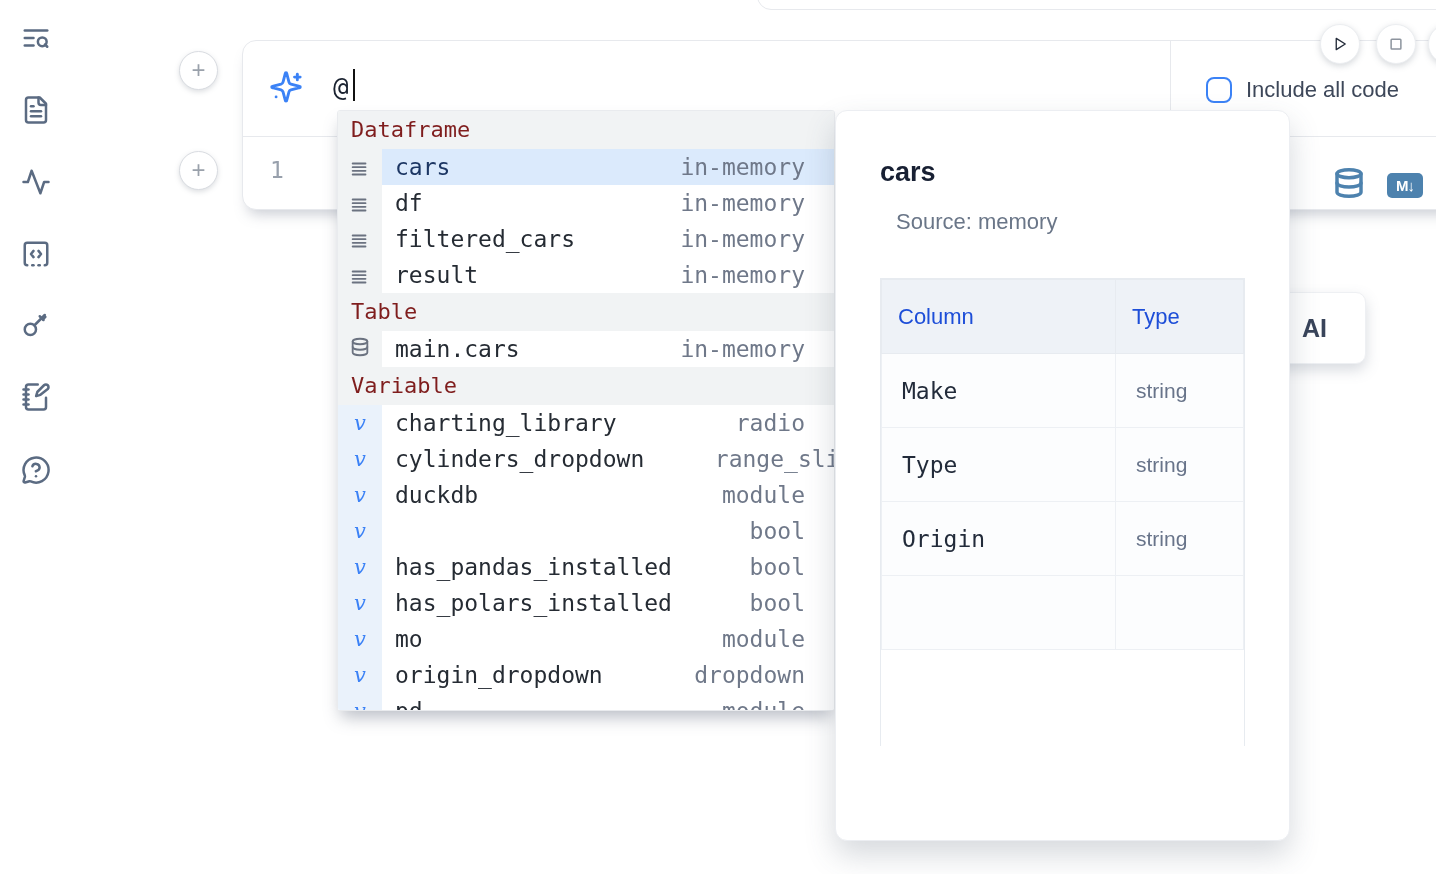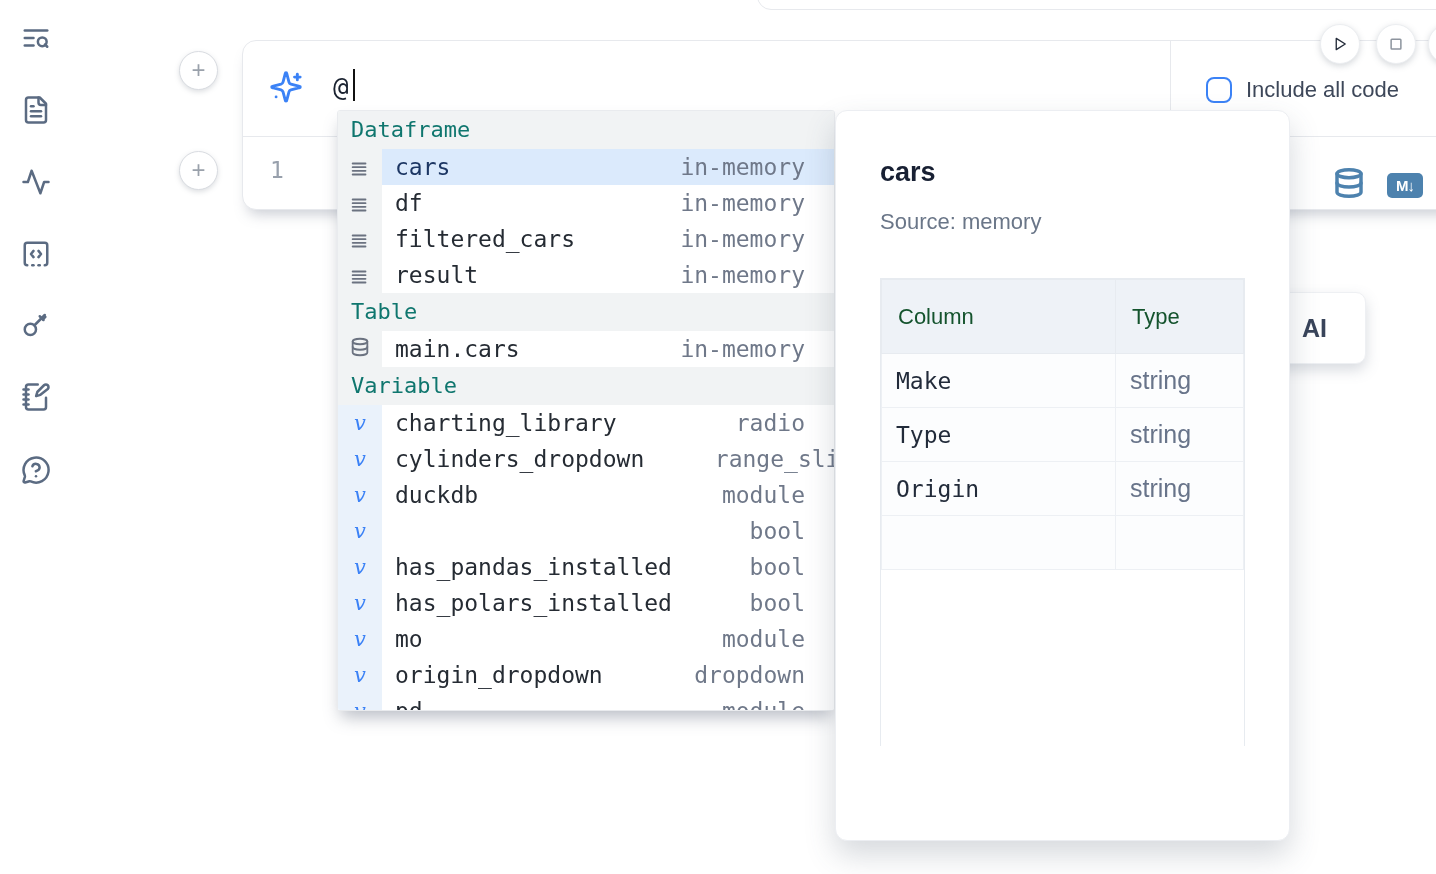--- a/index.html
+++ b/index.html
@@ -55,21 +55,21 @@
   
   .ai-card { position:absolute; left:1240px; top:292px; width:126px; height:72px; background:#fff;
     border:1px solid #eef0f3; border-radius:10px; box-shadow:0 6px 14px rgba(100,110,130,.25);
     display:flex; align-items:center; justify-content:flex-end; padding-right:38px;
     font-weight:bold; font-size:25px; color:#39445a; cursor:pointer; z-index:15; }
 
   
   .dropdown { position:absolute; left:337px; top:110px; width:498px; height:601px; background:#fff;
     border:1px solid #e9ebee; border-radius:3px; overflow:hidden; z-index:30;
     box-shadow:0 10px 16px -4px rgba(80,90,110,.4); }
-  .dd-header { height:38px; background:#f1f3f4; color:#0f766e; font-size:22px; line-height:38px;
+  .dd-header { height:38px; background:#f1f3f4; color:#7f1d1d; font-size:22px; line-height:38px;
     padding-left:13px; font-family:"DejaVu Sans Mono", monospace; }
   .dd-row { display:flex; align-items:center; height:36px; background:#fff; cursor:pointer; }
   .dd-gutter { width:44px; align-self:stretch; display:flex; align-items:center; justify-content:center;
     background:#f1f3f4; flex:none; }
   .dd-row.var .dd-gutter { background:#eaf2fb; }
   .dd-row.selected .dd-content { background:#dbeafc; }
   .dd-content { display:flex; align-items:center; flex:1; align-self:stretch; min-width:0; }
   .dd-name { margin-left:13px; font-size:23px; color:#252b33; font-family:"DejaVu Sans Mono", monospace; white-space:nowrap; }
   .dd-row.selected .dd-name { color:#1c3663; }
   .dd-type { margin-left:auto; padding-right:29px; font-size:23px; color:#6f7889;
@@ -77,31 +77,31 @@
   .dd-row.clip-right .dd-type { padding-right:0; margin-right:-47px; }
   .ham { width:22px; height:18px; }
   .ham svg, .mini-db svg { width:22px; height:22px; stroke:#6b7280; stroke-width:2; fill:none; stroke-linecap:round; }
   .var-v { font-family:"DejaVu Serif", serif; font-style:italic; color:#3b82f6; font-size:21px; }
 
   
   .panel { position:absolute; left:835px; top:110px; width:455px; height:731px; background:#fff;
     border:1px solid #eceef2; border-radius:12px; box-shadow:0 14px 30px rgba(70,80,100,.22);
     z-index:40; padding:44px 44px 0 44px; }
   .panel-title { font-size:27px; font-weight:bold; color:#182033; margin-top:2px; }
-  .panel-source { font-size:22px; color:#6a7688; margin-top:21px; }
+  .panel-source { font-size:22px; color:#6a7688; margin-top:21px;margin-left:16px; }
   .panel-badge { margin-top:29px; height:45px; background:#f0f4f8; border-radius:8px;
     font-size:22px; color:#2a3547; line-height:45px; padding-left:16px; }
   .tablewrap { margin-top:43px; height:468px; overflow:hidden;
     border-top:1px solid #e7ebf0; border-left:1px solid #e7ebf0; border-right:1px solid #e7ebf0; }
   table.schema { border-collapse:collapse; width:100%; table-layout:fixed; }
   table.schema th { height:74px; background:#eef2f7; text-align:left; padding-left:16px;
-    font-size:22px; font-weight:normal; color:#14532d; border:1px solid #e7ebf0; }
-  table.schema td { height:54px; padding-left:14px; border:1px solid #edf0f4; background:#fcfdfe; }
+    font-size:22px; font-weight:normal; color:#1d4ed8; border:1px solid #e7ebf0; }
+  table.schema td { height:74px; padding-left:20px; border:1px solid #edf0f4; background:#fcfdfe; }
   td.col-name { font-family:"DejaVu Sans Mono", monospace; font-size:23px; color:#222b3a; }
-  td.col-type { font-size:25px; color:#68748a; }
+  td.col-type { font-size:21px; color:#68748a; }
 </style>
 </head>
 <body>
 
 <aside class="sidebar">
   <span class="side-icon" style="top:23px">
     <svg viewBox="0 0 24 24">
         <path d="M21 6H3"></path>
         <path d="M10 12H3"></path>
         <path d="M10 18H3"></path>

